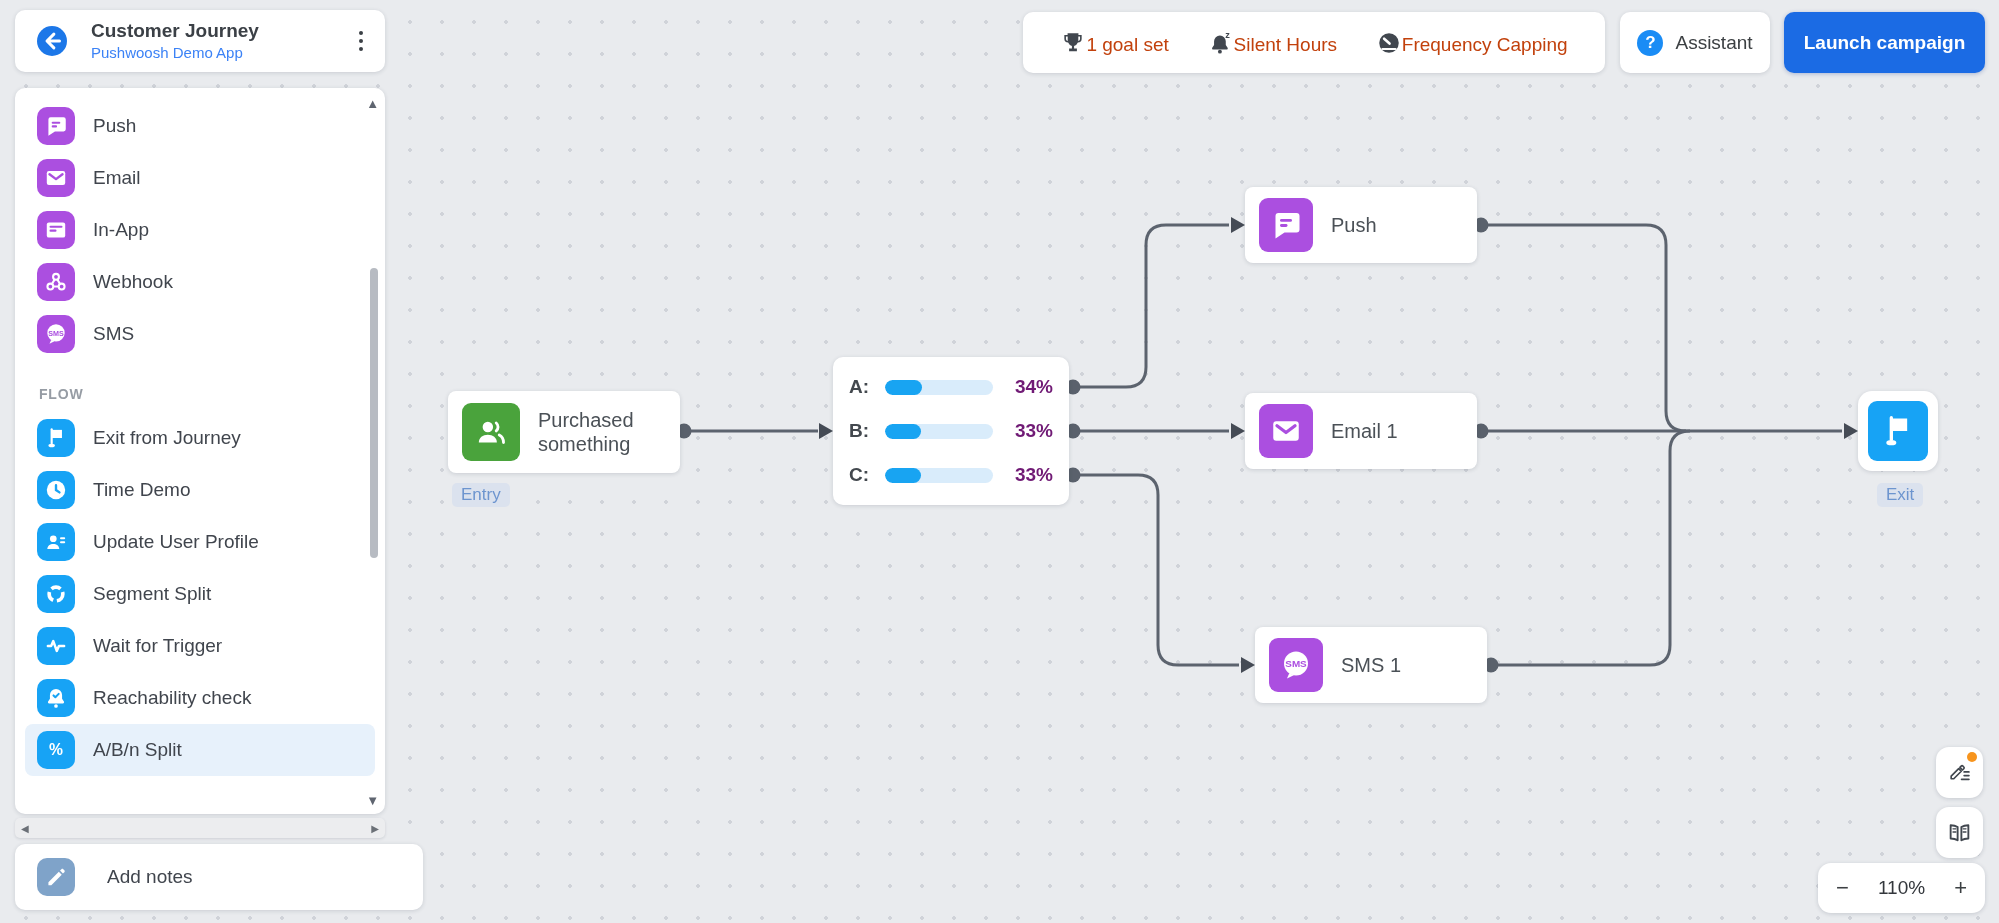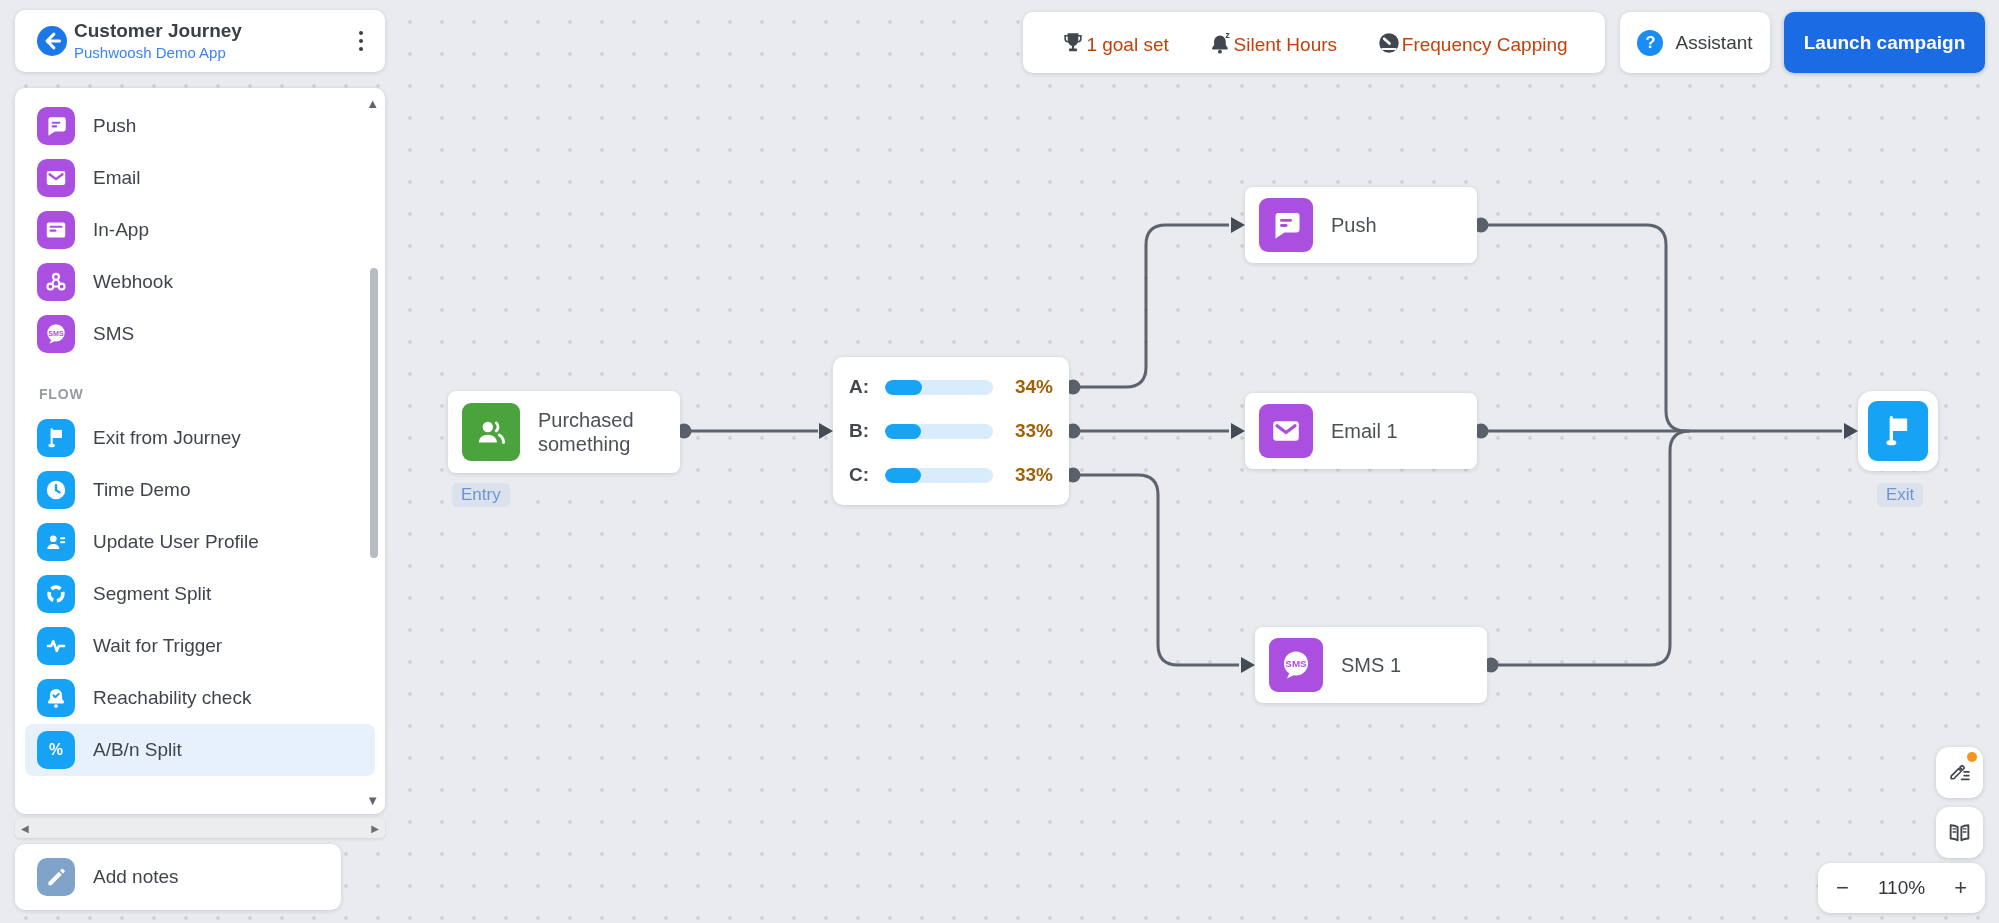--- a/index.html
+++ b/index.html
@@ -12,21 +12,21 @@
     background-image: radial-gradient(#d0d3d9 1.7px, transparent 1.9px);
     background-size: 32px 32px;
     background-position: 10px 6px;
     color:#3c4043;
   }
   .card { background:#fff; border-radius:10px; box-shadow:0 1px 4px rgba(40,50,70,.16); position:absolute; }
 
   
   .hdr { left:15px; top:10px; width:370px; height:62px; display:flex; align-items:center; padding:0 18px 0 22px; }
   .back-btn { width:30px; height:30px; border-radius:50%; background:#1c77e8; display:flex; align-items:center; justify-content:center; flex:0 0 auto; cursor:pointer; }
-  .hdr-text { margin-left:7px; flex:1; }
+  .hdr-text { margin-left:24px; flex:1; }
   .hdr-title { font-size:19px; font-weight:bold; color:#3b4046; line-height:1.25; }
   .hdr-sub { font-size:15px; color:#3b82f6; line-height:1.3; }
   .kebab { display:flex; flex-direction:column; gap:4px; padding:4px; cursor:pointer; }
   .kebab i { width:4px; height:4px; border-radius:50%; background:#3a3f45; }
 
   
   .sidebar { left:15px; top:88px; width:370px; height:726px; border-radius:10px; padding:12px 0 0 0; overflow:hidden; }
   .s-item { display:flex; align-items:center; gap:18px; height:52px; padding:0 14px 0 12px; margin:0 10px; border-radius:8px; cursor:pointer; }
   .s-item.active { background:#e7f1fb; }
   .tile { width:38px; height:38px; border-radius:10px; display:flex; align-items:center; justify-content:center; flex:0 0 auto; }
@@ -34,21 +34,21 @@
   .tile.purple { background:#ab4fe0; }
   .tile.blue { background:#17a3f5; }
   .tile.steel { background:#7fa3c9; }
   .s-label { font-size:19px; color:#40454d; }
   .flow-hdr { font-size:14px; font-weight:bold; letter-spacing:.8px; color:#969ca4; margin:26px 0 10px 24px; }
   .vscroll-up { position:absolute; right:6px; top:8px; color:#5f6570; font-size:13px; }
   .vscroll-dn { position:absolute; right:6px; bottom:6px; color:#5f6570; font-size:13px; }
   .vscroll-thumb { position:absolute; right:7px; top:180px; width:8px; height:290px; border-radius:4px; background:#b7bbc2; }
   .hscroll { left:15px; top:818px; width:370px; height:20px; border-radius:5px; background:#ecedef; box-shadow:0 1px 3px rgba(40,50,70,.14); display:flex; align-items:center; justify-content:space-between; padding:0 6px; position:absolute; }
   .hscroll span { color:#6b7077; font-size:10px; cursor:pointer; }
-  .addnotes { left:15px; top:844px; width:326px; height:66px; display:flex; align-items:center; gap:18px; padding:0 22px; cursor:pointer; }
+  .addnotes { left:15px; top:844px; width:408px; height:66px; display:flex; align-items:center; gap:32px; padding:0 22px; cursor:pointer; }
 
   
   .toolbar { left:1023px; top:12px; width:582px; height:61px; display:flex; align-items:center; justify-content:space-around; padding:0 18px; }
   .tb-btn { display:flex; align-items:flex-end; gap:0; font-size:19px; font-weight:500; color:#c2410c; cursor:pointer; }
   .tb-btn svg { width:26px; height:26px; }
   .assistant { left:1620px; top:12px; width:150px; height:61px; display:flex; align-items:center; justify-content:center; gap:12px; font-size:19px; font-weight:500; cursor:pointer; }
   .q-circle { width:26px; height:26px; border-radius:50%; background:#1a8cf5; color:#fff; font-size:17px; font-weight:bold; display:flex; align-items:center; justify-content:center; }
   .launch { left:1784px; top:12px; width:201px; height:61px; border-radius:10px; background:#1b6be4; color:#fff; font-size:19px; font-weight:bold; display:flex; align-items:center; justify-content:center; border:none; cursor:pointer; box-shadow:0 1px 4px rgba(20,60,150,.3); }
 
   
@@ -66,21 +66,21 @@
   .exit-node { left:1858px; top:391px; width:80px; height:80px; border-radius:14px; display:flex; align-items:center; justify-content:center; cursor:pointer; }
   .exit-tile { width:60px; height:60px; border-radius:9px; background:#17a3f5; display:flex; align-items:center; justify-content:center; }
   .exit-tile svg { width:40px; height:40px; }
   .badge { position:absolute; font-size:17px; font-weight:500; color:#6d95cf; background:#dbe2ee; border-radius:5px; padding:2px 9px; }
 
   .split-node { left:833px; top:357px; width:236px; height:148px; padding:16px 16px; display:flex; flex-direction:column; gap:16px; cursor:pointer; }
   .split-row { display:flex; align-items:center; height:28px; gap:10px; }
   .split-letter { font-size:19px; font-weight:bold; color:#43484e; width:26px; }
   .split-track { flex:1; height:15px; border-radius:8px; background:#d9ecfb; overflow:hidden; }
   .split-fill { height:100%; border-radius:8px; background:#18a4f2; }
-  .split-pct { font-size:19px; font-weight:bold; color:#a16207; width:50px; text-align:right; }
+  .split-pct { font-size:19px; font-weight:bold; color:#701a75; width:50px; text-align:right; }
 
   
   .fab { position:absolute; left:1936px; width:47px; height:51px; background:#fff; border-radius:13px; box-shadow:0 1px 4px rgba(40,50,70,.18); display:flex; align-items:center; justify-content:center; cursor:pointer; }
   .fab svg { width:25px; height:25px; }
   .fab .dot { position:absolute; top:5px; right:6px; width:10px; height:10px; border-radius:50%; background:#f7941d; }
   .zoombar { position:absolute; left:1818px; top:863px; width:167px; height:50px; background:#fff; border-radius:13px; box-shadow:0 1px 4px rgba(40,50,70,.18); display:flex; align-items:center; justify-content:space-between; padding:0 18px; }
   .zoombar .zbtn { font-size:22px; color:#3c4043; cursor:pointer; line-height:1; }
   .zoom-level { font-size:19px; font-weight:500; color:#33373c; }
 
   svg.wires { position:absolute; left:0; top:0; width:1999px; height:923px; }

